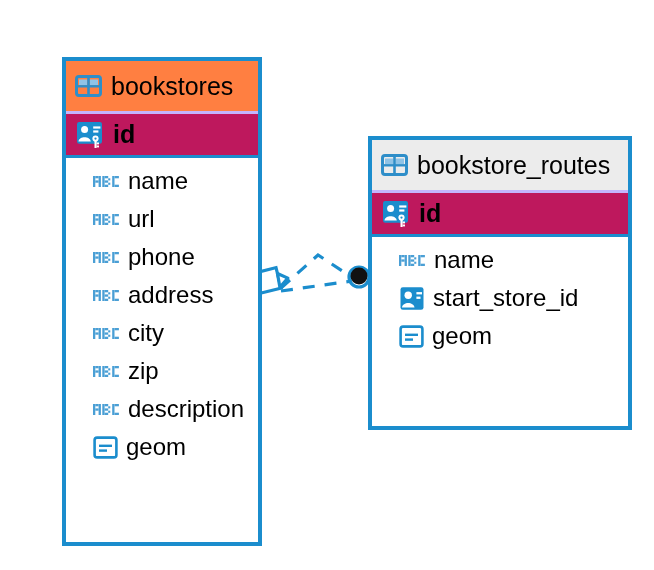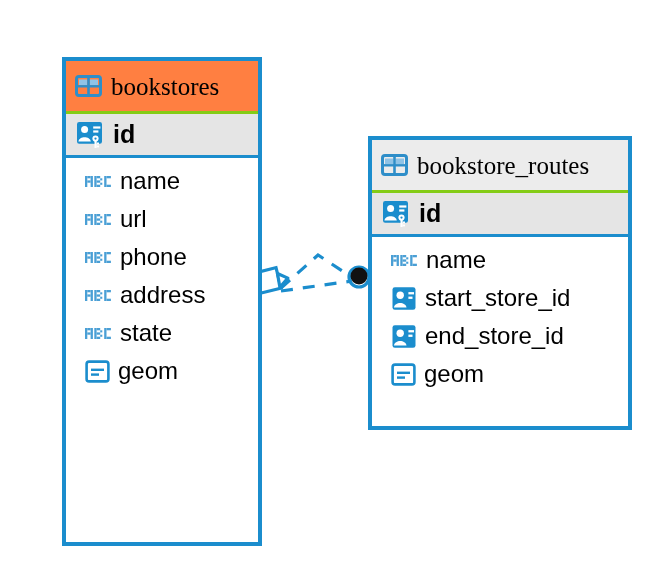--- a/index.html
+++ b/index.html
@@ -33,44 +33,43 @@
     gap: 9px;
   }
   .entity-header.accent-orange { background: #ff7f41; }
   .entity-header.accent-gray   { background: #ececec; }
 
   .entity-title {
     font-size: 25px;
     color: #000000;
     line-height: 1;
     white-space: nowrap;
-    font-family: Liberation Serif, serif;
   }
 
   .pk-row {
     display: flex;
     align-items: center;
     box-sizing: border-box;
     height: 47px;
     padding: 0 8px 0 9px;
     gap: 9px;
-    border-top: 3px solid #84cc16;
+    border-top: 3px solid #c4b5fd;
     border-bottom: 3px solid #1b8dcd;
-    background: #e5e5e5;
+    background: #be185d;
   }
   .pk-label {
     font-size: 25px;
     font-weight: bold;
     color: #000000;
     line-height: 1;
     white-space: nowrap;
   }
 
   .field-list {
-    padding: 4px 0 4px 8px;
+    padding: 4px 0 4px 16px;
     background: #ffffff;
   }
   .field-row {
     display: flex;
     align-items: center;
     height: 38px;
     padding: 0 8px 0 11px;
     gap: 8px;
     box-sizing: border-box;
   }
@@ -267,25 +266,69 @@
               <rect x="11.6" y="7.4" width="3.6" height="2.3"></rect>
             <rect x="11.6" y="11.7" width="3.6" height="2.3"></rect>
             <rect x="15.2" y="5.3" width="2.1" height="2.1"></rect>
               <rect x="15.2" y="9.7" width="2.1" height="2.1"></rect>
             <rect x="19.2" y="3" width="2.3" height="11"></rect>
             <rect x="21.5" y="3" width="4.4" height="2.3"></rect>
               <rect x="21.5" y="11.7" width="4.4" height="2.3"></rect>
           </g>
         </svg>
       </span>
-      <span class="field-label">state</span>
-    </div>
-
-
-
+      <span class="field-label">city</span>
+    </div>
+
+
+    <div class="field-row">
+      <span class="icon icon-abc">
+        <svg viewBox="0 0 27 17" xmlns="http://www.w3.org/2000/svg">
+          <g fill="#4a9fd5">
+            <rect x="0" y="3" width="2.3" height="11"></rect>
+              <rect x="5.6" y="3" width="2.3" height="11"></rect>
+            <rect x="2.3" y="3" width="3.3" height="2.3"></rect>
+              <rect x="2.3" y="7.4" width="3.3" height="2.3"></rect>
+            <rect x="9.3" y="3" width="2.3" height="11"></rect>
+            <rect x="11.6" y="3" width="3.6" height="2.3"></rect>
+              <rect x="11.6" y="7.4" width="3.6" height="2.3"></rect>
+            <rect x="11.6" y="11.7" width="3.6" height="2.3"></rect>
+            <rect x="15.2" y="5.3" width="2.1" height="2.1"></rect>
+              <rect x="15.2" y="9.7" width="2.1" height="2.1"></rect>
+            <rect x="19.2" y="3" width="2.3" height="11"></rect>
+            <rect x="21.5" y="3" width="4.4" height="2.3"></rect>
+              <rect x="21.5" y="11.7" width="4.4" height="2.3"></rect>
+          </g>
+        </svg>
+      </span>
+      <span class="field-label">zip</span>
+    </div>
+
+    <div class="field-row">
+      <span class="icon icon-abc">
+        <svg viewBox="0 0 27 17" xmlns="http://www.w3.org/2000/svg">
+          <g fill="#4a9fd5">
+            <rect x="0" y="3" width="2.3" height="11"></rect>
+              <rect x="5.6" y="3" width="2.3" height="11"></rect>
+            <rect x="2.3" y="3" width="3.3" height="2.3"></rect>
+              <rect x="2.3" y="7.4" width="3.3" height="2.3"></rect>
+            <rect x="9.3" y="3" width="2.3" height="11"></rect>
+            <rect x="11.6" y="3" width="3.6" height="2.3"></rect>
+              <rect x="11.6" y="7.4" width="3.6" height="2.3"></rect>
+            <rect x="11.6" y="11.7" width="3.6" height="2.3"></rect>
+            <rect x="15.2" y="5.3" width="2.1" height="2.1"></rect>
+              <rect x="15.2" y="9.7" width="2.1" height="2.1"></rect>
+            <rect x="19.2" y="3" width="2.3" height="11"></rect>
+            <rect x="21.5" y="3" width="4.4" height="2.3"></rect>
+              <rect x="21.5" y="11.7" width="4.4" height="2.3"></rect>
+          </g>
+        </svg>
+      </span>
+      <span class="field-label">description</span>
+    </div>
 
     <div class="field-row">
       <span class="icon icon-geom">
         <svg viewBox="0 0 25 23" xmlns="http://www.w3.org/2000/svg">
           <rect x="1.6" y="1.6" width="21.8" height="19.8" rx="2.5" fill="none" stroke="#1b8dcd" stroke-width="2.6"></rect>
           <rect x="6" y="8.6" width="13" height="2.4" fill="#1b8dcd"></rect>
           <rect x="6" y="13.4" width="8" height="2.4" fill="#1b8dcd"></rect>
         </svg>
       </span>
       <span class="field-label">geom</span>
@@ -359,32 +402,20 @@
           <path d="M1.5 3.6 A2.4 2.4 0 0 1 3.9 1.2 H22.1 A2.4 2.4 0 0 1 24.5 3.6 V21.4 A2.4 2.4 0 0 1 22.1 23.8 H3.9 A2.4 2.4 0 0 1 1.5 21.4 Z" fill="#1b8dcd"></path>
           <circle cx="9.2" cy="9.2" r="3.7" fill="#ffffff"></circle>
           <path d="M2.9 21.6 C3.8 15.5 14.6 15.5 15.5 21.6 Z" fill="#ffffff"></path>
           <rect x="17.4" y="6.1" width="5.6" height="2.3" fill="#ffffff"></rect>
           <rect x="17.4" y="10.6" width="4.1" height="2.3" fill="#ffffff"></rect>
         </svg>
       </span>
       <span class="field-label">start_store_id</span>
     </div>
 
-    <div class="field-row">
-      <span class="icon icon-fk">
-        <svg viewBox="0 0 26 25" xmlns="http://www.w3.org/2000/svg">
-          <path d="M1.5 3.6 A2.4 2.4 0 0 1 3.9 1.2 H22.1 A2.4 2.4 0 0 1 24.5 3.6 V21.4 A2.4 2.4 0 0 1 22.1 23.8 H3.9 A2.4 2.4 0 0 1 1.5 21.4 Z" fill="#1b8dcd"></path>
-          <circle cx="9.2" cy="9.2" r="3.7" fill="#ffffff"></circle>
-          <path d="M2.9 21.6 C3.8 15.5 14.6 15.5 15.5 21.6 Z" fill="#ffffff"></path>
-          <rect x="17.4" y="6.1" width="5.6" height="2.3" fill="#ffffff"></rect>
-          <rect x="17.4" y="10.6" width="4.1" height="2.3" fill="#ffffff"></rect>
-        </svg>
-      </span>
-      <span class="field-label">end_store_id</span>
-    </div>
 
     <div class="field-row">
       <span class="icon icon-geom">
         <svg viewBox="0 0 25 23" xmlns="http://www.w3.org/2000/svg">
           <rect x="1.6" y="1.6" width="21.8" height="19.8" rx="2.5" fill="none" stroke="#1b8dcd" stroke-width="2.6"></rect>
           <rect x="6" y="8.6" width="13" height="2.4" fill="#1b8dcd"></rect>
           <rect x="6" y="13.4" width="8" height="2.4" fill="#1b8dcd"></rect>
         </svg>
       </span>
       <span class="field-label">geom</span>

